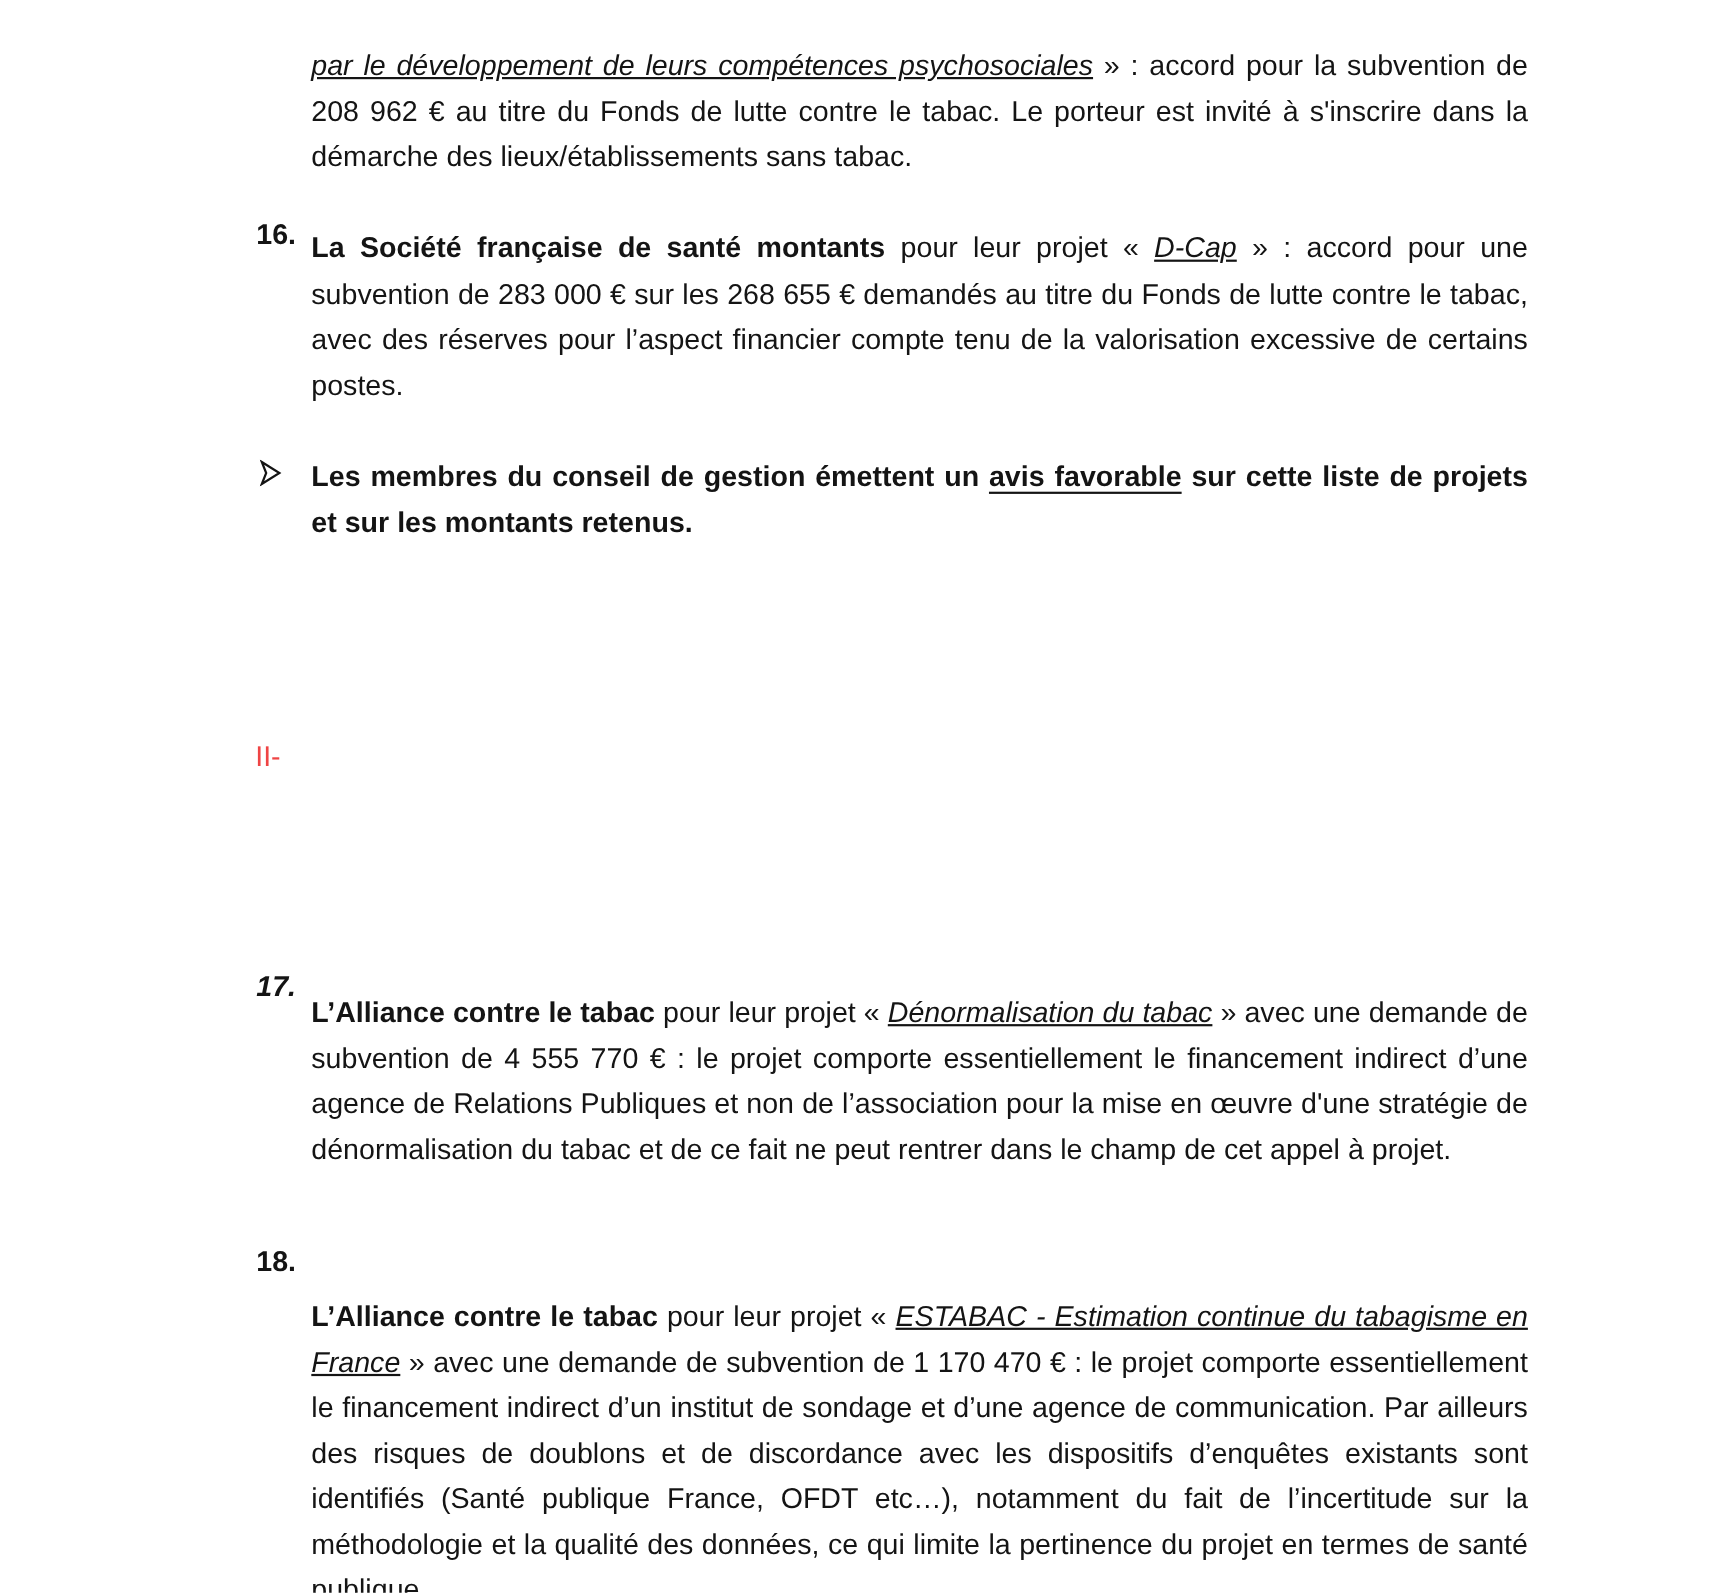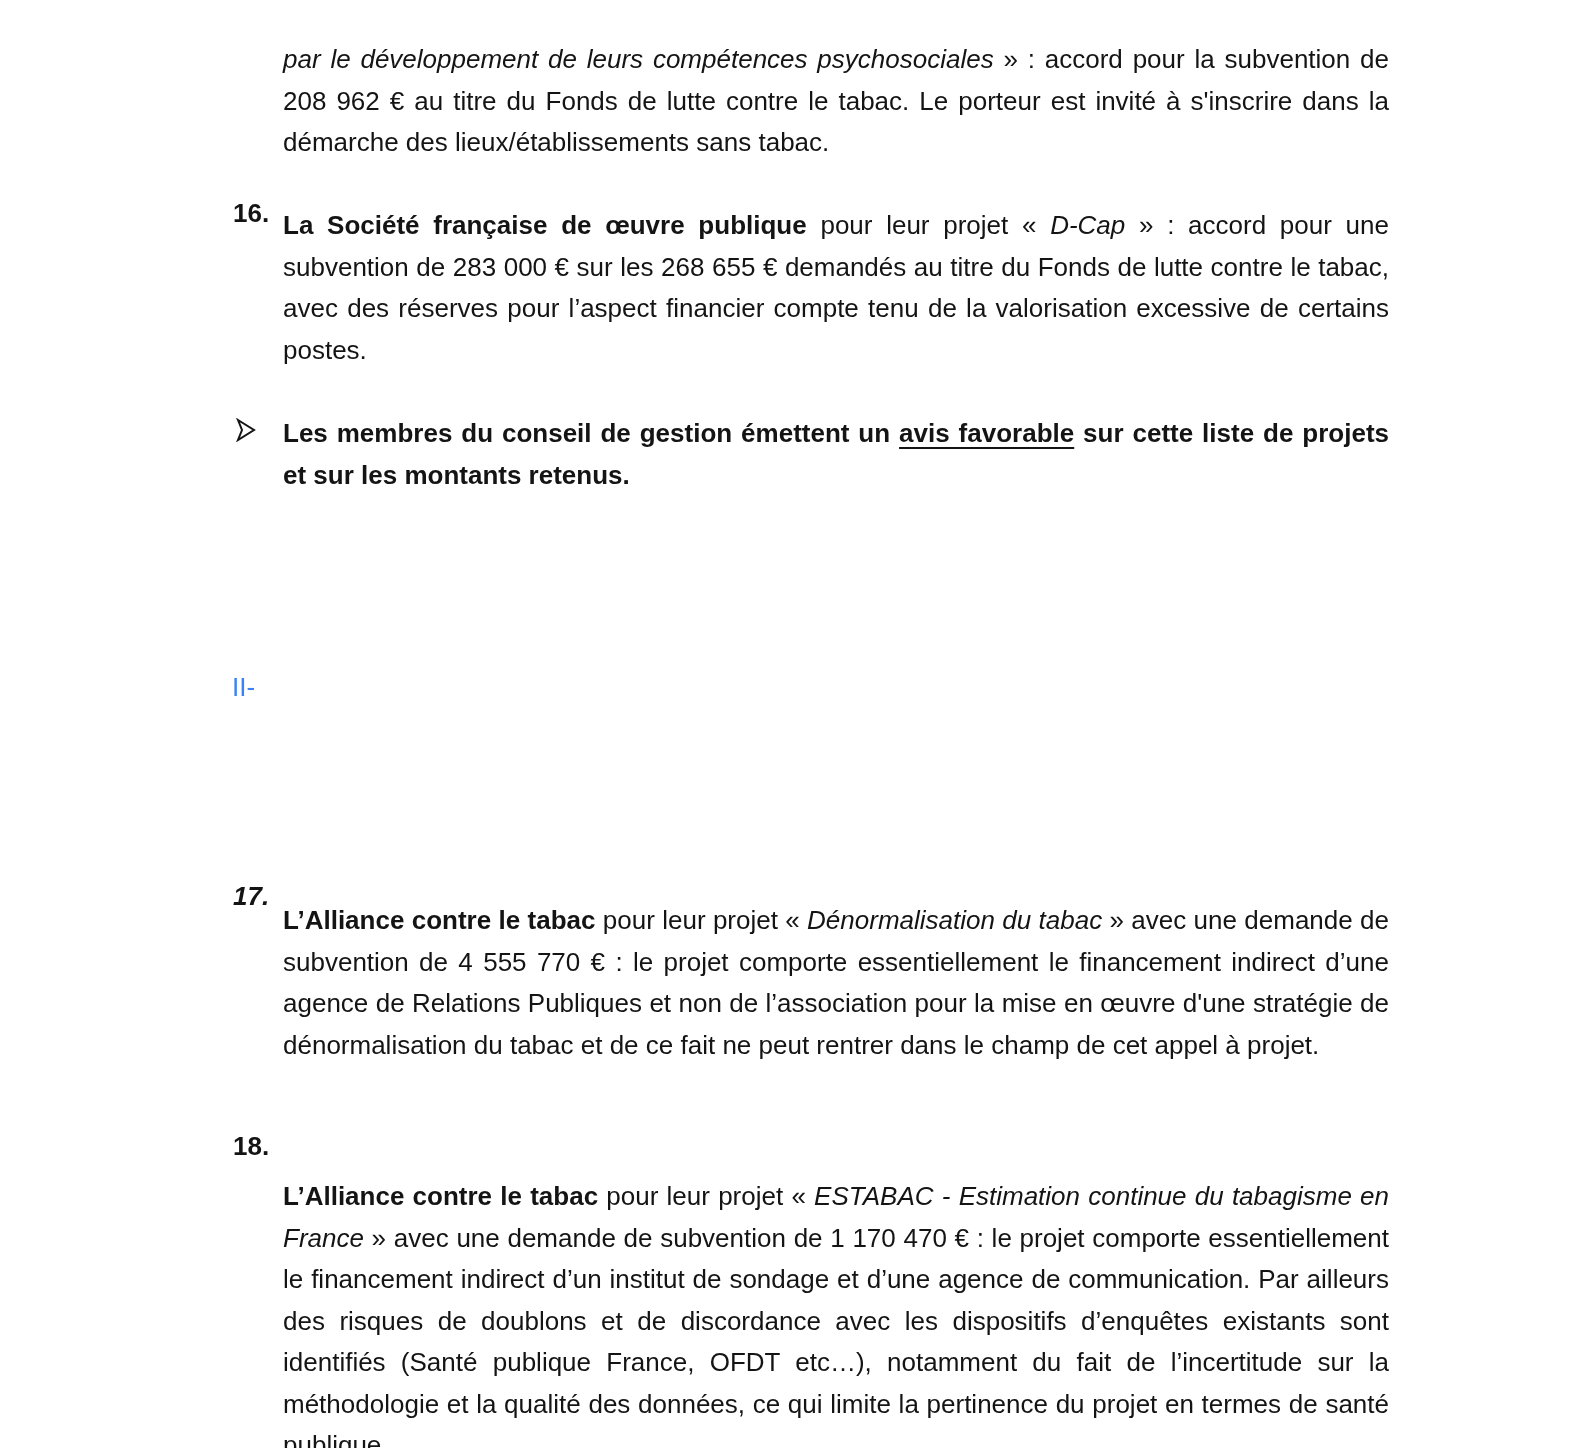--- a/index.html
+++ b/index.html
@@ -6,39 +6,39 @@
     body {
       width: 1578px; height: 1448px; overflow: hidden; position: relative;
       font-family: "Liberation Sans", sans-serif;
       color: #141414;
       font-size: 26px;
     }
     .page { position: absolute; left: 0; top: 0; width: 1578px; height: 1448px; }
     .block { position: absolute; left: 283px; width: 1106px; line-height: 41.5px; text-align: justify; }
     .num { position: absolute; left: 233px; font-weight: bold; line-height: 41.5px; }
     .b { font-weight: bold; }
-    .i { font-style: italic; }
+    .i { font-style: italic; text-decoration: underline; }
     .u { text-decoration: underline; text-underline-offset: 5px; text-decoration-thickness: 2px; }
     .arrow { position: absolute; left: 236px; top: 418px; width: 20px; height: 24px; }
-    .sec-num { position: absolute; left: 232px; top: 667px; line-height: 41.5px; color: #3b82f6; }
+    .sec-num { position: absolute; left: 232px; top: 667px; line-height: 41.5px; color: #ef4444; }
     .sec-block { position: absolute; left: 329px; top: 667px; width: 1060px; line-height: 41.5px; text-align: justify; }
     .sec-block span.u { text-decoration-thickness: 2px; }
   </style>
 </head>
 <body>
 
 <div class="page">
 
   <div class="block" style="top:39px;">
     <span class="i">par le développement de leurs compétences psychosociales</span><span> » : accord pour la subvention de 208 962 € au titre du Fonds de lutte contre le tabac. Le porteur est invité à s'inscrire dans la démarche des lieux/établissements sans tabac.</span>
   </div>
 
   <div class="num" style="top:193px;">16.</div>
   <div class="block" style="top:205px;">
-    <span class="b">La Société française de œuvre publique</span><span> pour leur projet « </span><span class="i">D-Cap</span><span> » : accord pour une subvention de 283 000 € sur les 268 655 € demandés au titre du Fonds de lutte contre le tabac, avec des réserves pour l’aspect financier compte tenu de la valorisation excessive de certains postes.</span>
+    <span class="b">La Société française de santé montants</span><span> pour leur projet « </span><span class="i">D-Cap</span><span> » : accord pour une subvention de 283 000 € sur les 268 655 € demandés au titre du Fonds de lutte contre le tabac, avec des réserves pour l’aspect financier compte tenu de la valorisation excessive de certains postes.</span>
   </div>
 
   <svg class="arrow" viewBox="0 0 20 24">
     <path d="M2 2 L18 12 L2 22 L6 12 Z" fill="none" stroke="#141414" stroke-width="2" stroke-linejoin="miter"></path>
   </svg>
   <div class="block b" style="top:413px;">
     <span>Les membres du conseil de gestion émettent un </span><span class="u">avis favorable</span><span> sur cette liste de projets et sur les montants retenus.</span>
   </div>
 
   <div class="sec-num">II-</div>

